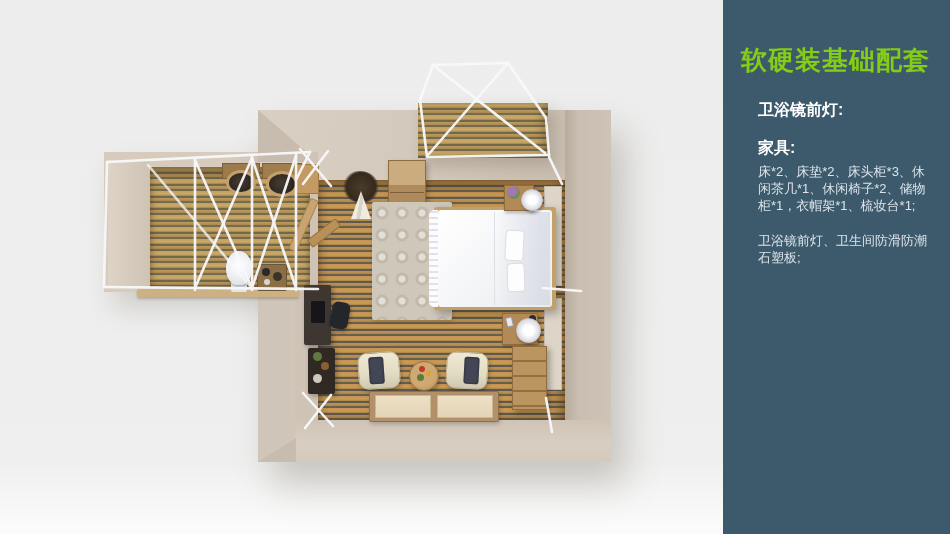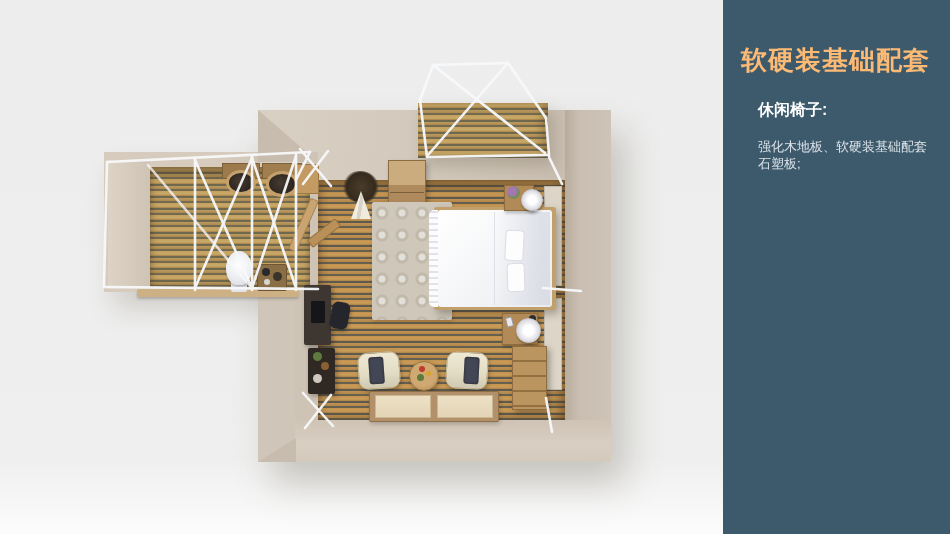--- a/index.html
+++ b/index.html
@@ -86,21 +86,21 @@
   [data-name="plant-shelf"]{left:308px;top:348px;width:27px;height:46px;background:#2f2823;border-radius:2px;box-shadow:2px 2px 5px rgba(0,0,0,.3);}
   [data-name="shelf-plant-1"]{left:313px;top:352px;width:9px;height:9px;background:#5f7a3f;}
   [data-name="shelf-plant-2"]{left:321px;top:362px;width:8px;height:8px;background:#8a5f33;}
   [data-name="shelf-plant-3"]{left:313px;top:374px;width:9px;height:9px;background:#cfc9bd;}
   [data-name="corner-wardrobe"]{left:295px;top:164px;width:24px;height:30px;background:#c29a62;border:1px solid #9c7a47;}
   [data-name="coat-rack-bar-1"]{left:299px;top:197px;width:9px;height:56px;background:#c9a470;border:1px solid #a58350;border-radius:2px;transform:rotate(24deg);}
   [data-name="coat-rack-bar-2"]{left:306px;top:228px;width:36px;height:10px;background:#b89058;border:1px solid #94703f;border-radius:2px;transform:rotate(-38deg);}
 
   
   .sidebar{position:absolute;left:723px;top:0;width:227px;height:534px;background:#3d5a6c;color:#ffffff;}
-  .sidebar h1{margin:44px 10px 0 18px;font-size:26px;line-height:32px;font-weight:700;letter-spacing:1px;color:#fdba74;}
+  .sidebar h1{margin:44px 10px 0 18px;font-size:26px;line-height:32px;font-weight:700;letter-spacing:1px;color:#84cc16;}
   .sidebar section{margin:18px 14px 0 35px;}
   .sidebar section.first{margin-top:24px;}
   .sec-heading{font-size:16px;line-height:20px;font-weight:700;color:#ffffff;margin:0;}
   .sec-body{font-size:13px;line-height:17px;color:#dce3e9;margin:5px 0 0 0;white-space:pre-line;}
 
   svg.frames{position:absolute;inset:0;pointer-events:none;}
 </style>
 </head>
 <body>
 
@@ -211,27 +211,33 @@
         <path d="M331,395 L305,428"></path>
         <path d="M546,398 L552,432"></path>
       </g>
     </svg>
   </div>
 
   <aside class="sidebar" data-name="spec-panel">
     <h1 data-name="panel-title">软硬装基础配套</h1>
 
     <section class="first" data-name="spec-section-basics">
-      <p class="sec-heading" data-name="section-heading">休闲椅子:</p>
-    </section>
-
+      <p class="sec-heading" data-name="section-heading">卫浴镜前灯:</p>
+    </section>
+
+    <section data-name="spec-section-furniture">
+      <p class="sec-heading" data-name="section-heading">家具:</p>
+      <p class="sec-body" data-name="section-body">床*2、床垫*2、床头柜*3、休
+闲茶几*1、休闲椅子*2、储物
+柜*1，衣帽架*1、梳妆台*1;</p>
+    </section>
 
 
     <section data-name="spec-section-bathroom">
     </section>
 
     <section data-name="spec-section-flooring">
-      <p class="sec-body" data-name="section-body">强化木地板、软硬装基础配套
+      <p class="sec-body" data-name="section-body">卫浴镜前灯、卫生间防滑防潮
 石塑板;</p>
     </section>
   </aside>
 
 </div>
 
 </body></html>

